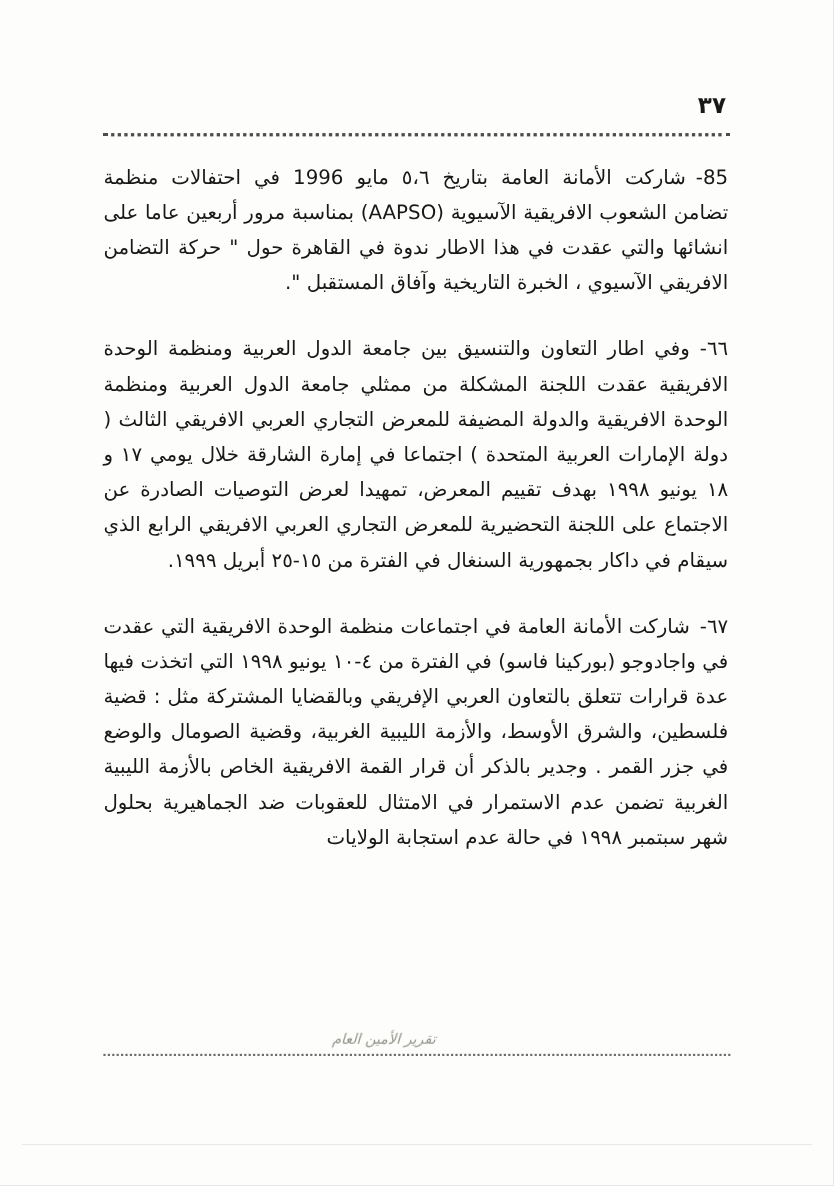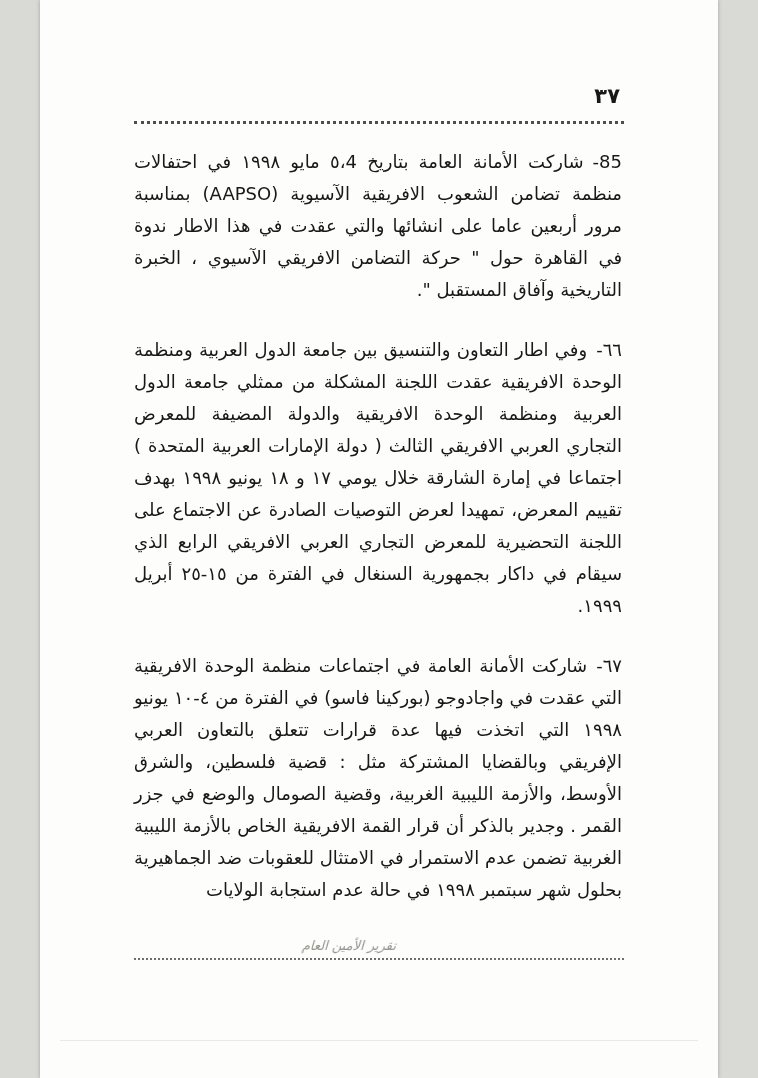--- a/index.html
+++ b/index.html
@@ -2,21 +2,21 @@
 <html lang="ar"><head>
 <meta charset="utf-8">
 <style>
   html, body {
     margin: 0;
     padding: 0;
     background: #d9d9d6;
   }
   .page {
     position: relative;
-    width: 678px;
+    width: 758px;
     height: 1078px;
     margin: 0 auto;
     background: #fdfdfb;
     font-family: "DejaVu Sans", sans-serif;
     color: #181818;
     overflow: hidden;
     box-shadow: 0 0 4px rgba(0,0,0,.25);
   }
   .pageno {
     position: absolute;
@@ -87,21 +87,21 @@
 <body>
 
 <div class="page">
 
   <div class="pageno">٣٧</div>
 
   <div class="rule-top"></div>
 
   <div class="content">
 
-    <p class="para"><span class="num">85-</span><span class="ptext">شاركت الأمانة العامة بتاريخ ٥،4 مايو ١٩٩٨ في احتفالات منظمة تضامن الشعوب الافريقية الآسيوية (AAPSO) بمناسبة مرور أربعين عاما على انشائها والتي عقدت في هذا الاطار ندوة في القاهرة حول " حركة التضامن الافريقي الآسيوي ، الخبرة التاريخية وآفاق المستقبل ".</span></p>
+    <p class="para"><span class="num">85-</span><span class="ptext">شاركت الأمانة العامة بتاريخ ٥،٦ مايو 1996 في احتفالات منظمة تضامن الشعوب الافريقية الآسيوية (AAPSO) بمناسبة مرور أربعين عاما على انشائها والتي عقدت في هذا الاطار ندوة في القاهرة حول " حركة التضامن الافريقي الآسيوي ، الخبرة التاريخية وآفاق المستقبل ".</span></p>
 
     <p class="para"><span class="num">٦٦-</span><span class="ptext">وفي اطار التعاون والتنسيق بين جامعة الدول العربية ومنظمة الوحدة الافريقية عقدت اللجنة المشكلة من ممثلي جامعة الدول العربية ومنظمة الوحدة الافريقية والدولة المضيفة للمعرض التجاري العربي الافريقي الثالث ( دولة الإمارات العربية المتحدة ) اجتماعا في إمارة الشارقة خلال يومي ١٧ و ١٨ يونيو ١٩٩٨ بهدف تقييم المعرض، تمهيدا لعرض التوصيات الصادرة عن الاجتماع على اللجنة التحضيرية للمعرض التجاري العربي الافريقي الرابع الذي سيقام في داكار بجمهورية السنغال في الفترة من ١٥-٢٥ أبريل ١٩٩٩.</span></p>
 
     <p class="para"><span class="num">٦٧-</span><span class="ptext">شاركت الأمانة العامة في اجتماعات منظمة الوحدة الافريقية التي عقدت في واجادوجو (بوركينا فاسو) في الفترة من ٤-١٠ يونيو ١٩٩٨ التي اتخذت فيها عدة قرارات تتعلق بالتعاون العربي الإفريقي وبالقضايا المشتركة مثل : قضية فلسطين، والشرق الأوسط، والأزمة الليبية الغربية، وقضية الصومال والوضع في جزر القمر . وجدير بالذكر أن قرار القمة الافريقية الخاص بالأزمة الليبية الغربية تضمن عدم الاستمرار في الامتثال للعقوبات ضد الجماهيرية بحلول شهر سبتمبر ١٩٩٨ في حالة عدم استجابة الولايات</span></p>
 
   </div>
 
   <div class="footer-note">تقرير الأمين العام</div>
 
   <div class="rule-bottom"></div>

